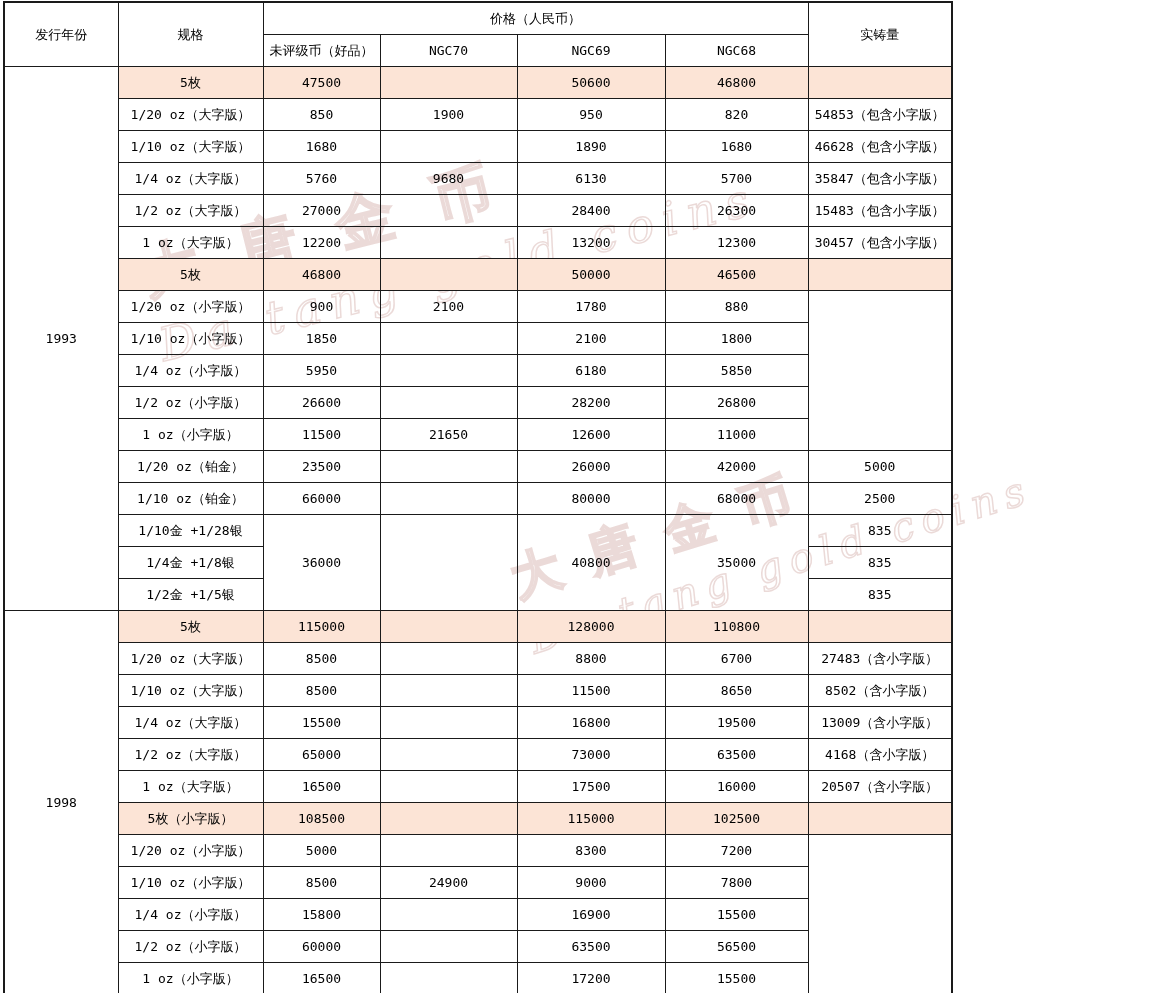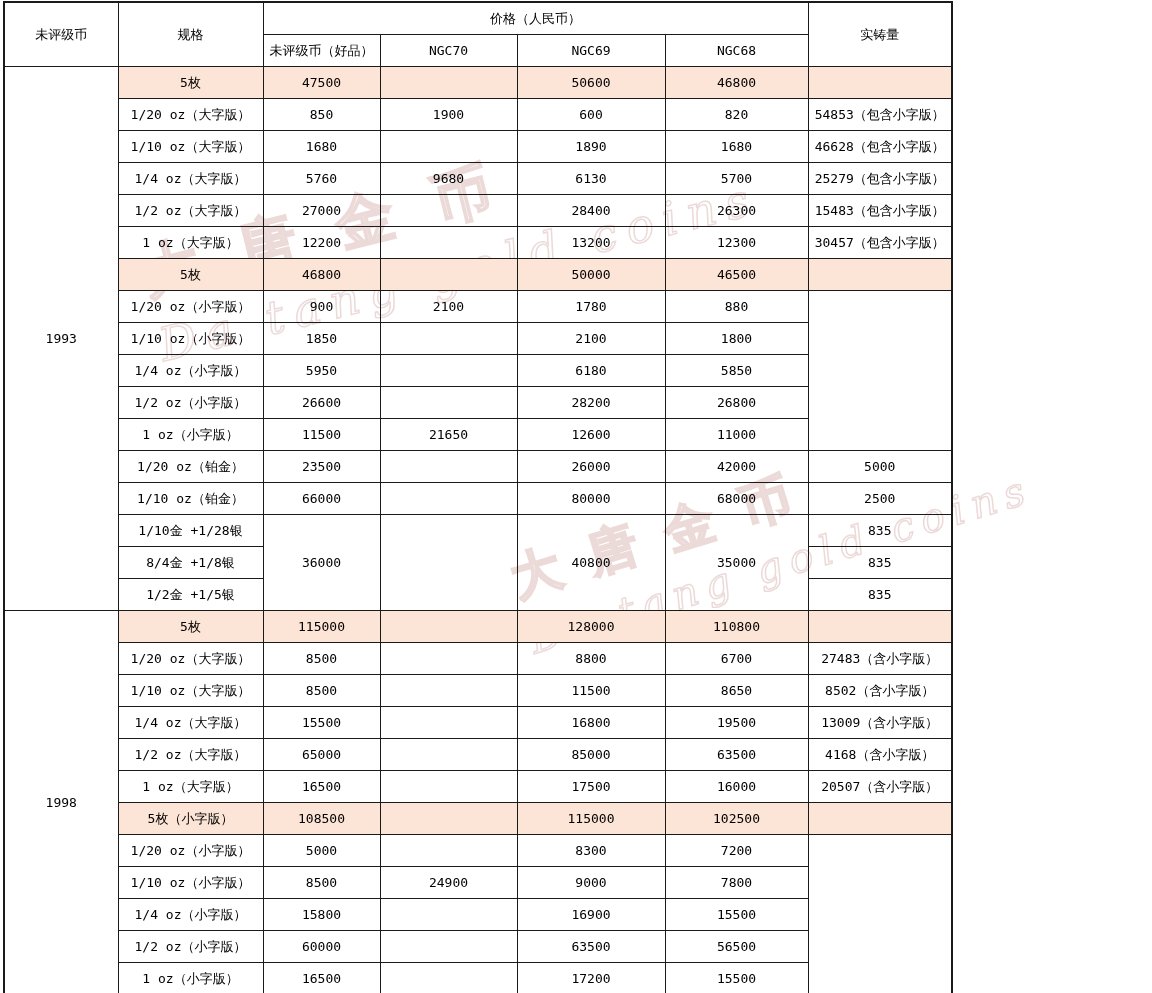--- a/index.html
+++ b/index.html
@@ -42,21 +42,21 @@
       <col style="width:114px">
         <col style="width:145px">
         <col style="width:117px">
       <col style="width:137px">
         <col style="width:148px">
         <col style="width:143px">
         <col style="width:144px">
     </colgroup>
     <thead>
       <tr>
-        <th rowspan="2">未评级币</th>
+        <th rowspan="2">发行年份</th>
         <th rowspan="2">规格</th>
         <th colspan="4">价格（人民币）</th>
         <th rowspan="2">实铸量</th>
       </tr>
       <tr>
         <th>未评级币（好品）</th>
         <th>NGC70</th>
         <th>NGC69</th>
         <th>NGC68</th>
       </tr>
@@ -68,39 +68,39 @@
           <td class="hl">47500</td>
           <td class="hl"></td>
           <td class="hl">50600</td>
           <td class="hl">46800</td>
           <td class="hl"></td>
         </tr>
         <tr>
           <td>1/20 oz（大字版）</td>
           <td>850</td>
           <td>1900</td>
-          <td>600</td>
+          <td>950</td>
           <td>820</td>
           <td>54853（包含小字版）</td>
         </tr>
         <tr>
           <td>1/10 oz（大字版）</td>
           <td>1680</td>
           <td></td>
           <td>1890</td>
           <td>1680</td>
           <td>46628（包含小字版）</td>
         </tr>
         <tr>
           <td>1/4 oz（大字版）</td>
           <td>5760</td>
           <td>9680</td>
           <td>6130</td>
           <td>5700</td>
-          <td>25279（包含小字版）</td>
+          <td>35847（包含小字版）</td>
         </tr>
         <tr>
           <td>1/2 oz（大字版）</td>
           <td>27000</td>
           <td></td>
           <td>28400</td>
           <td>26300</td>
           <td>15483（包含小字版）</td>
         </tr>
         <tr>
@@ -173,21 +173,21 @@
         </tr>
         <tr>
           <td>1/10金 +1/28银</td>
           <td rowspan="3">36000</td>
           <td rowspan="3"></td>
           <td rowspan="3">40800</td>
           <td rowspan="3">35000</td>
           <td>835</td>
         </tr>
         <tr>
-          <td>8/4金 +1/8银</td>
+          <td>1/4金 +1/8银</td>
           <td>835</td>
         </tr>
         <tr>
           <td>1/2金 +1/5银</td>
           <td>835</td>
         </tr>
         <tr>
           <td rowspan="12">1998</td>
           <td class="hl">5枚</td>
           <td class="hl">115000</td>
@@ -217,21 +217,21 @@
           <td>15500</td>
           <td></td>
           <td>16800</td>
           <td>19500</td>
           <td>13009（含小字版）</td>
         </tr>
         <tr>
           <td>1/2 oz（大字版）</td>
           <td>65000</td>
           <td></td>
-          <td>85000</td>
+          <td>73000</td>
           <td>63500</td>
           <td>4168（含小字版）</td>
         </tr>
         <tr>
           <td>1 oz（大字版）</td>
           <td>16500</td>
           <td></td>
           <td>17500</td>
           <td>16000</td>
           <td>20507（含小字版）</td>

